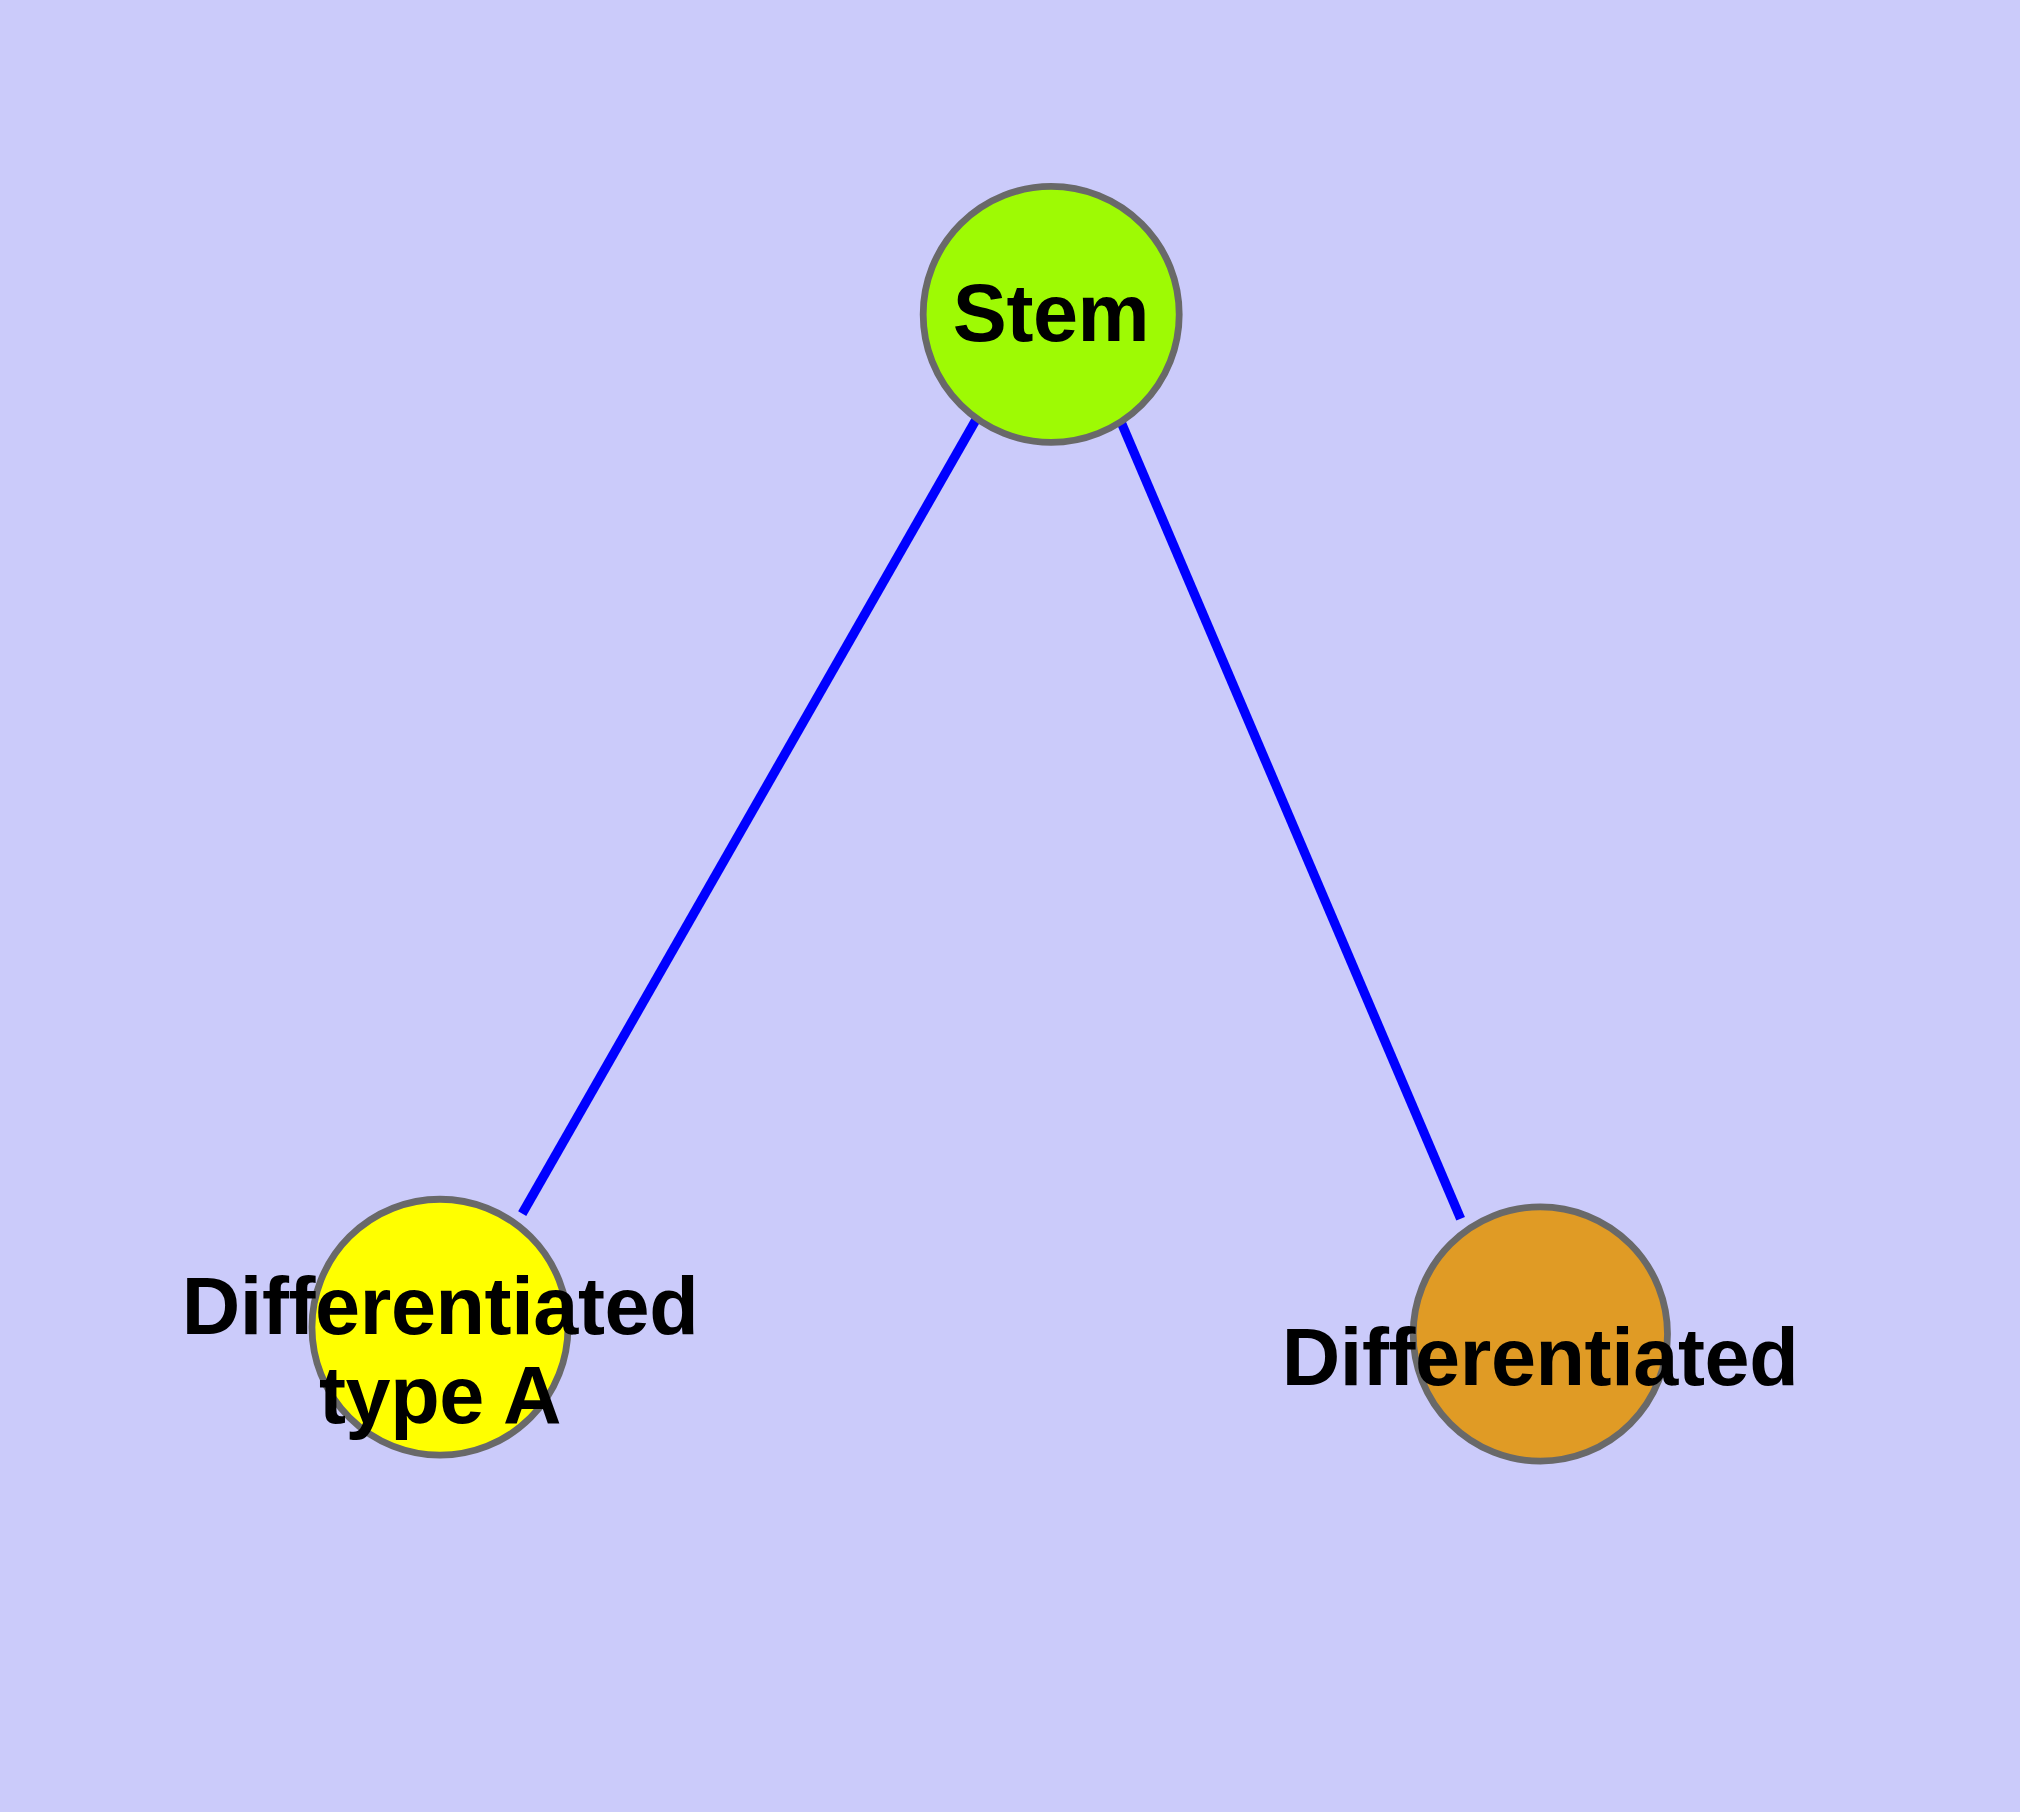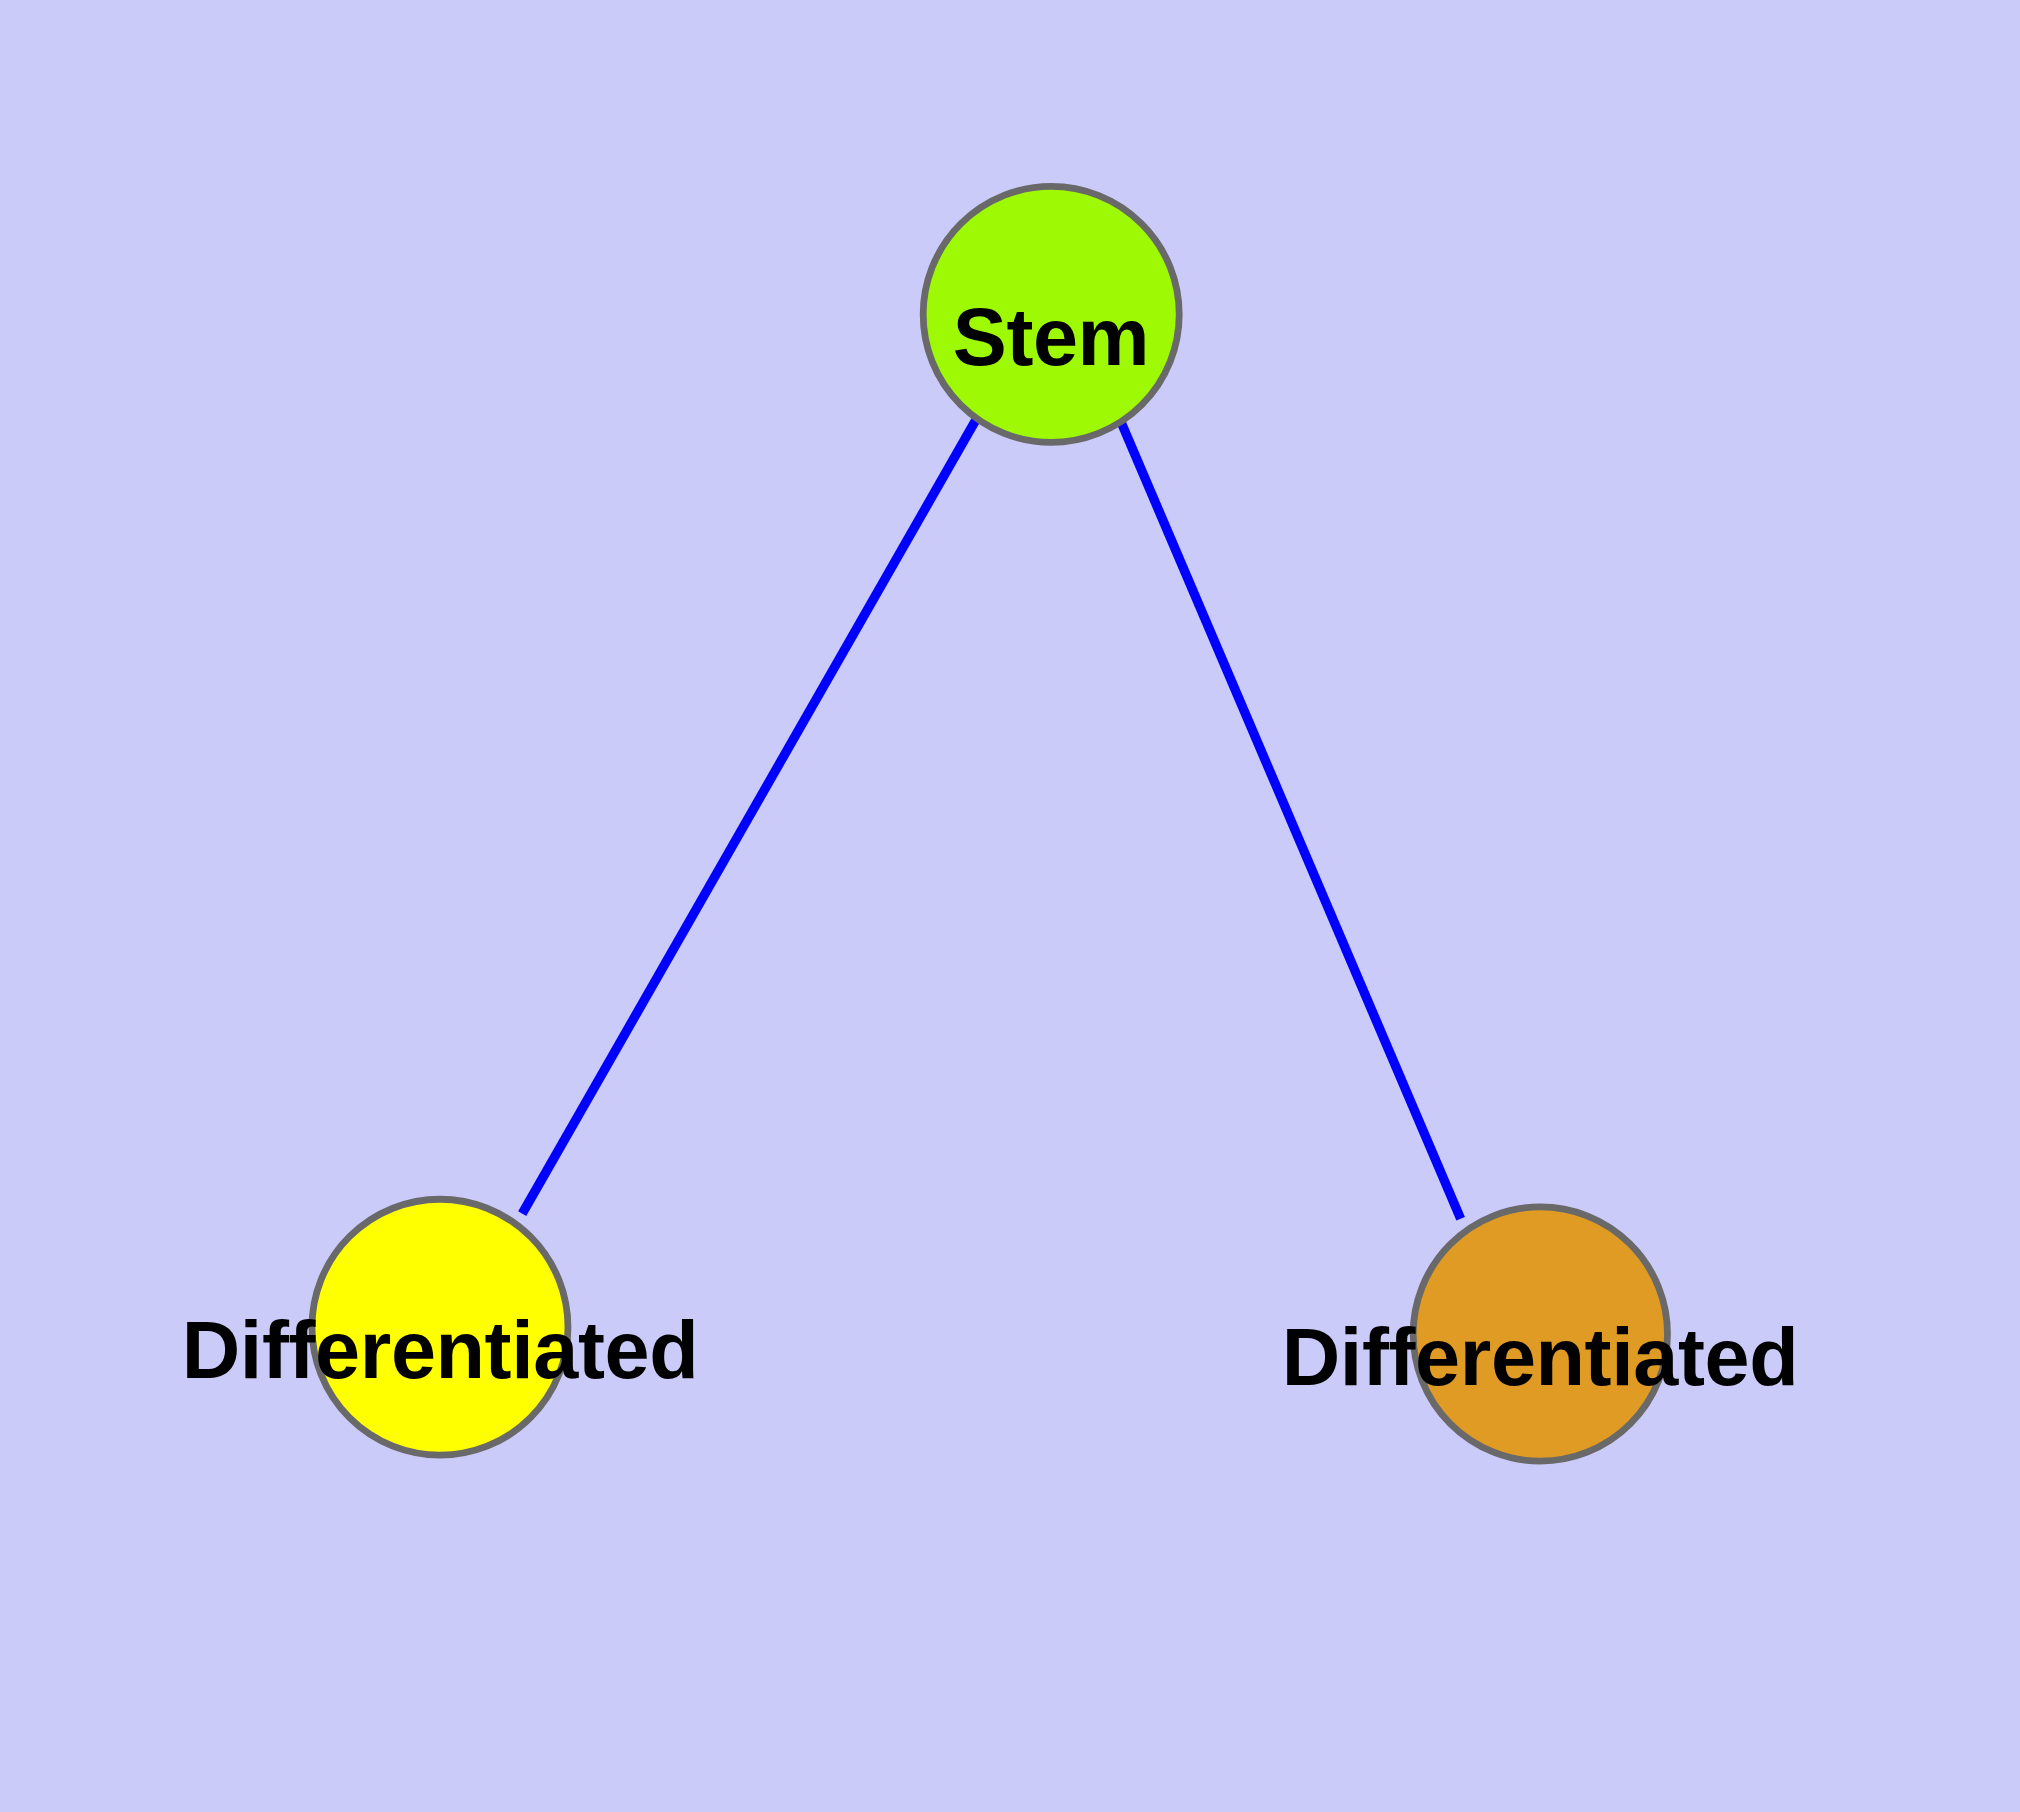--- a/index.html
+++ b/index.html
@@ -42,21 +42,20 @@
     white-space: nowrap;
     text-align: center;
     line-height: 1.10;
     transform: translate(-50%, -50%);
     letter-spacing: -0.4px;
     pointer-events: none;
     user-select: none;
   }
   .node-label.single {
     font-size: 81px;
-    margin-top: 24px;
   }
   .node-label.double {
     font-size: 81px;
     margin-top: 24px;
   }
 </style>
 </head>
 <body>
 
 <div id="canvas" style="width: 2021px; height: 1812px;">
@@ -74,20 +73,21 @@
         <circle cx="1817" cy="1574" r="150" fill="#e09b25" stroke="#696969" stroke-width="8" class="node-circle"></circle>
       </g>
   </svg>
 
   <div id="labels-layer">
       <div class="node-label single" style="left: 1051px; top: 314px; font-size: 81px; color: rgb(0, 0, 0);">
         <div>Stem</div>
       </div>
       <div class="node-label double" style="left: 440px; top: 1327px; font-size: 81px; color: rgb(0, 0, 0);">
         <div>Differentiated</div>
+        <div>type A</div>
       </div>
       <div class="node-label double" style="left: 1540px; top: 1334px; font-size: 81px; color: rgb(0, 0, 0);">
         <div>Differentiated</div>
       </div>
     </div>
 
 </div>
 
 
 </body></html>

